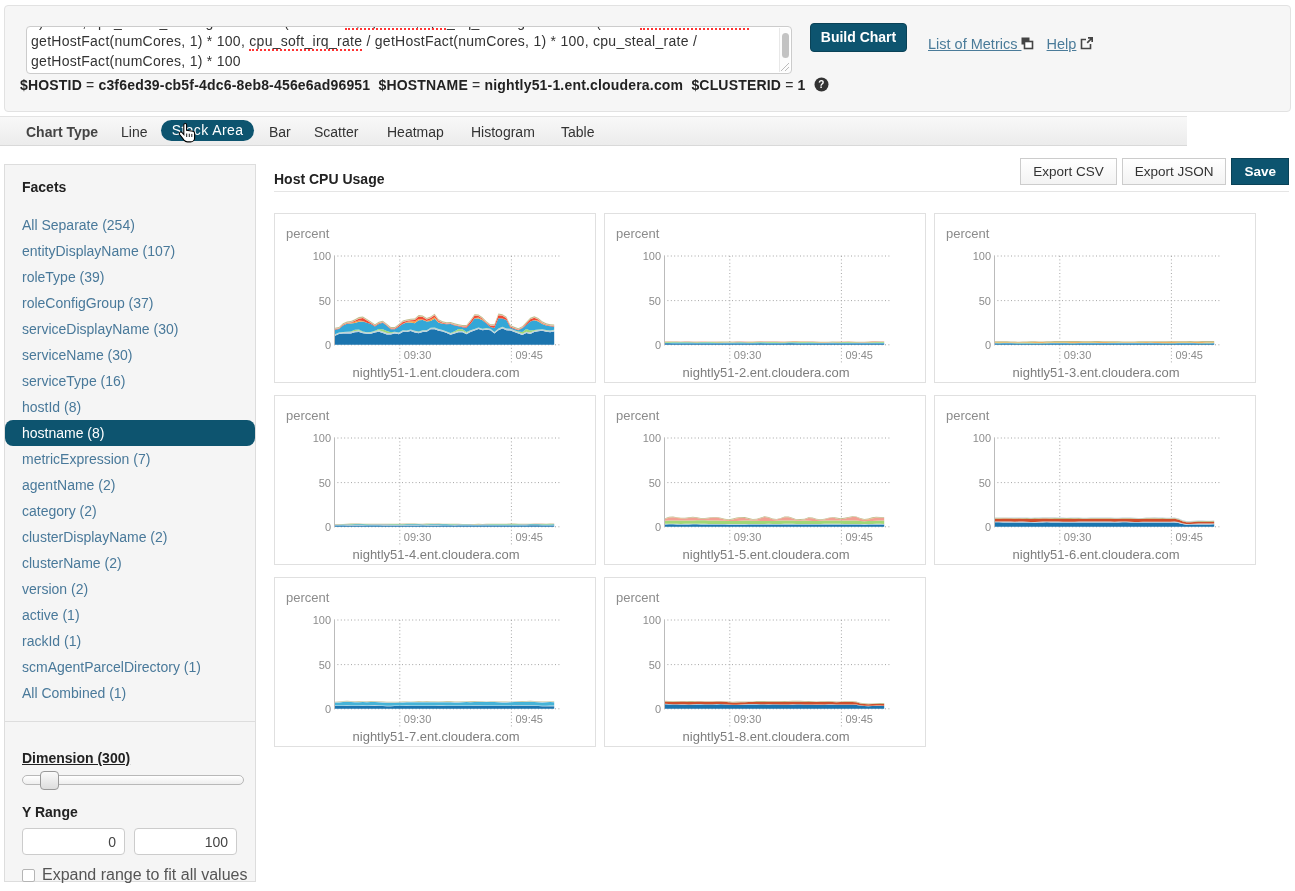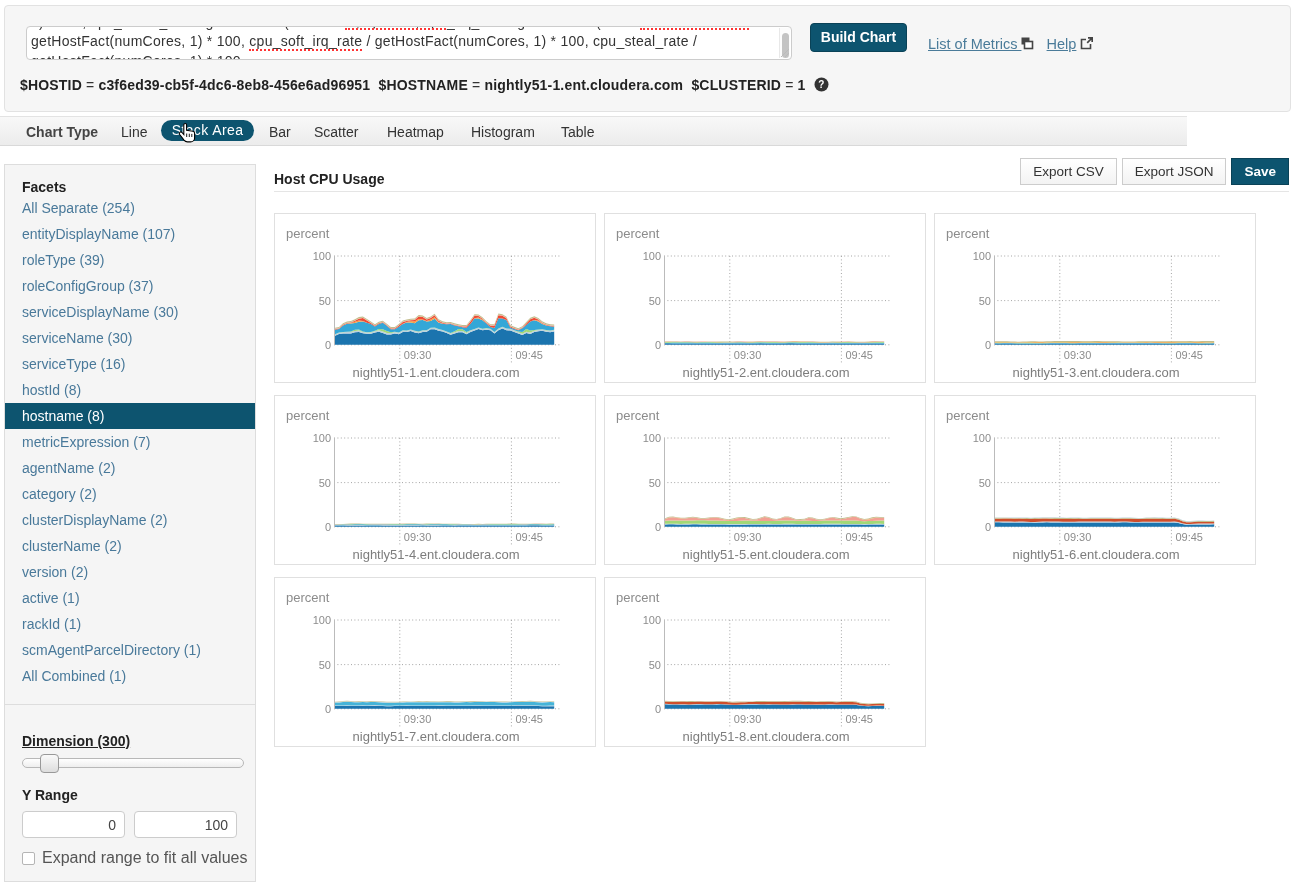--- a/index.html
+++ b/index.html
@@ -1,19 +1,19 @@
 <!DOCTYPE html>
 <html><head><meta charset="utf-8">
 <style>
 * { margin:0; padding:0; box-sizing:border-box; }
 html,body { width:1295px; height:891px; background:#fff;
   font-family:"Liberation Sans", sans-serif; position:relative; overflow:hidden; }
 .toppanel { position:absolute; left:4px; top:5px; width:1287px; height:107px;
   background:#f6f6f6; border:1px solid #e2e2e2; border-radius:4px; }
-.tabox { position:absolute; left:21px; top:20px; width:766px; height:34px;
+.tabox { position:absolute; left:21px; top:20px; width:766px; height:48px;
   background:#fff; border:1px solid #ccc; border-radius:4px; overflow:hidden;padding-left:45px; }
 .tabox .txt { position:absolute; left:4px; top:-14.4px; width:744px;
   font-size:14px; line-height:19.5px; color:#333; white-space:nowrap; letter-spacing:0.28px; }
 .sq { border-bottom:2px dotted #f33; }
 .sbar { position:absolute; right:1px; top:1px; bottom:1px; width:11px;
   background:#fcfcfc; border-left:1px solid #e8e8e8; }
 .sbar .thumb { position:absolute; left:1.5px; top:5px; width:7px; height:25px;
   background:#c3c3c3; border-radius:4px; }
 .grip { position:absolute; right:1px; bottom:1px; width:10px; height:10px; }
 .hostline { position:absolute; left:15px; top:70.5px; font-size:14px; color:#333; letter-spacing:0.18px; }
@@ -28,24 +28,24 @@
   border-bottom:1px solid #d9d9d9; font-size:14px; color:#333; }
 .toolbar span { position:absolute; top:7px; }
 .pill { position:absolute; left:161px; top:2.5px; width:93px; height:21.5px;
   letter-spacing:0.4px;
   background:#0d546f; border-radius:11px; color:#fff; text-align:center;
   line-height:21px; font-size:14px; }
 .cursor { position:absolute; left:177px; top:121.5px; z-index:10; }
 .sidebar { position:absolute; left:4px; top:164px; width:252px; height:718px;
   background:#f5f5f5; border:1px solid #ddd; }
 .sidebar h3 { font-size:14px; color:#222; margin:14px 0 0 17px; }
-.sidebar ul { list-style:none; margin-top:0; }
+.sidebar ul { list-style:none; margin-top:17px; }
 .sidebar li { height:26px; line-height:26px; padding-left:17px; font-size:14px;
   color:#49799a; }
-.sidebar li.sel { background:#0d546f; color:#fff; }
+.sidebar li.sel { background:#0d546f; color:#fff;border-radius:8px; }
 .divider { border-top:1px solid #ddd; margin-top:15px; }
 .dimlab { font-size:14px; font-weight:bold; color:#222; margin:28px 0 0 17px;text-decoration:underline; }
 .slider { position:relative; margin:9px 11px 0 17px; height:10px;
   border:1px solid #b8b8b8; border-radius:6px; background:linear-gradient(#fff,#eee); }
 .slider .knob { position:absolute; left:17px; top:-5px; width:19px; height:19px;
   border:1px solid #999; border-radius:4px; background:linear-gradient(#fafafa,#ddd); }
 .yrange { font-size:14px; font-weight:bold; color:#222; margin:19px 0 0 17px; }
 .inputs { margin:8px 0 0 17px; }
 .inputs input { width:103px; height:27px; border:1px solid #ccc; border-radius:4px;
   font-size:14px; color:#444; text-align:right; padding-right:8px;

